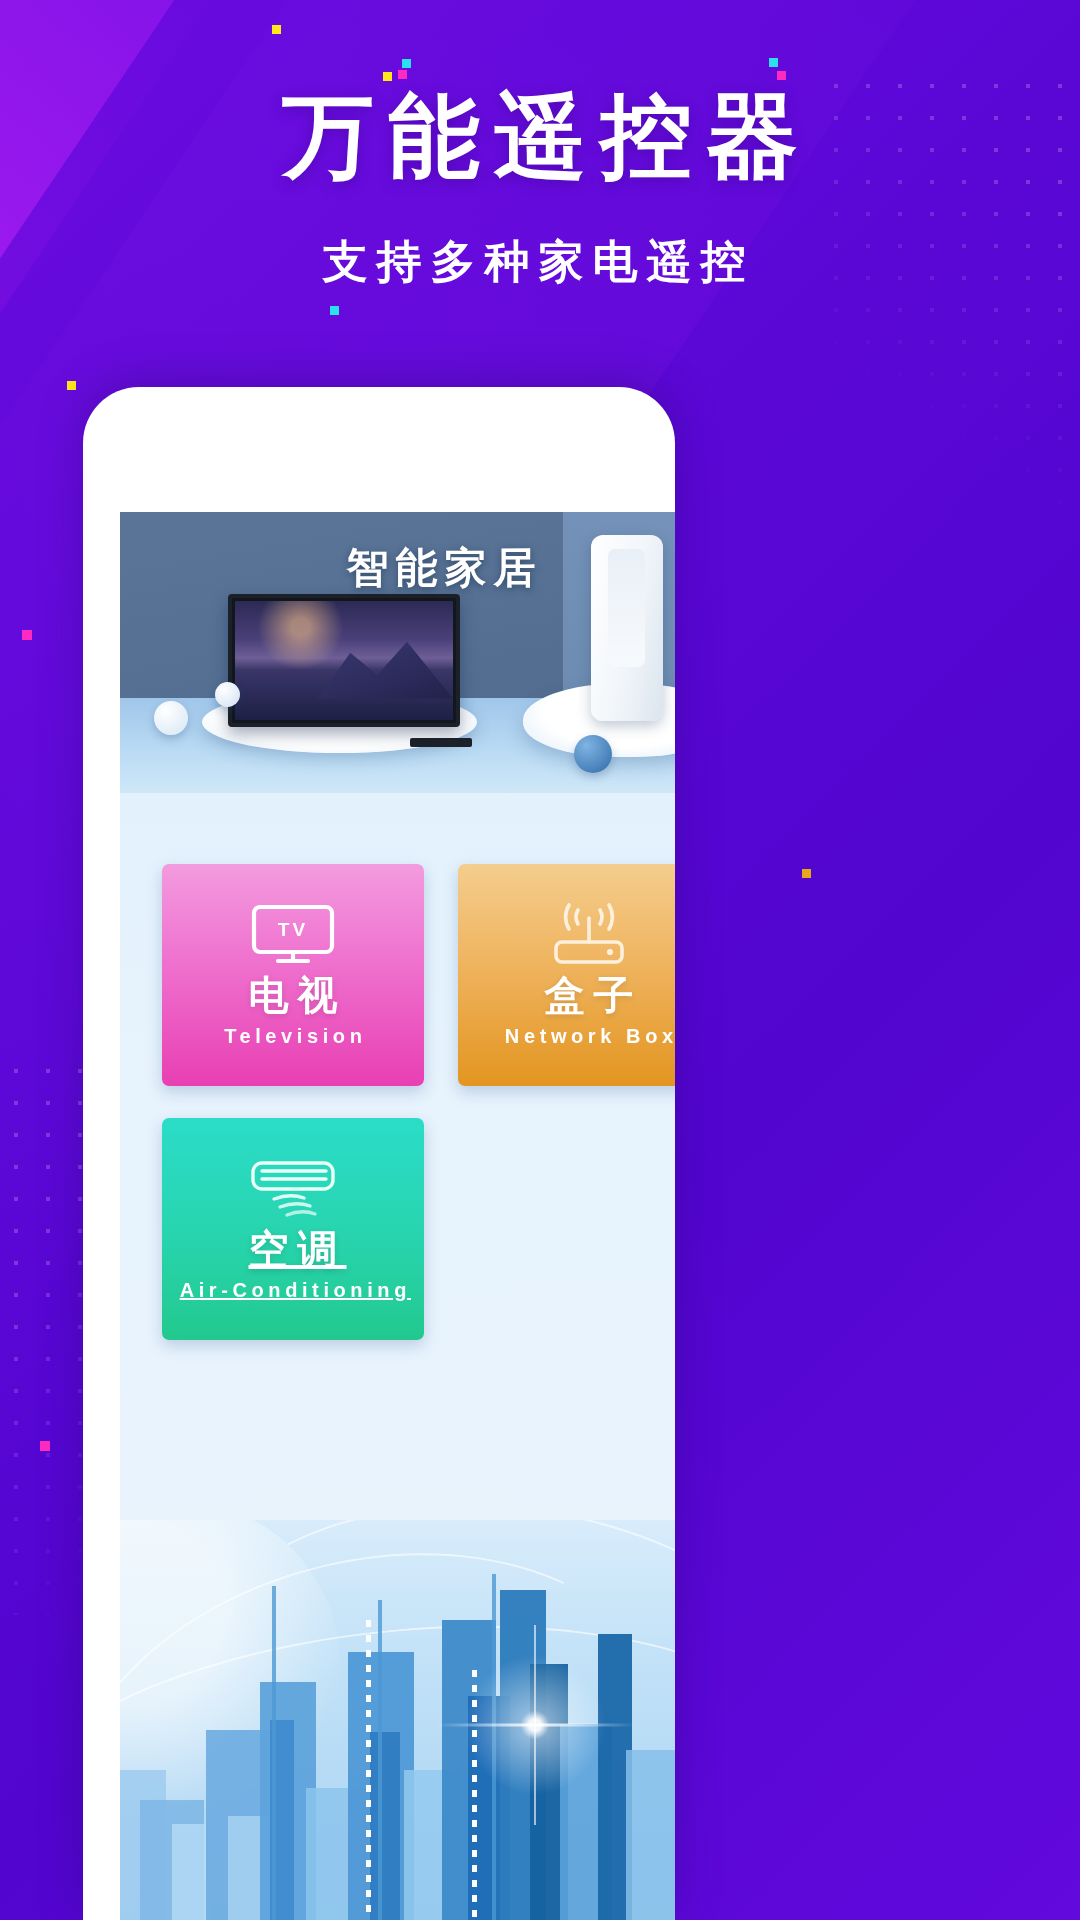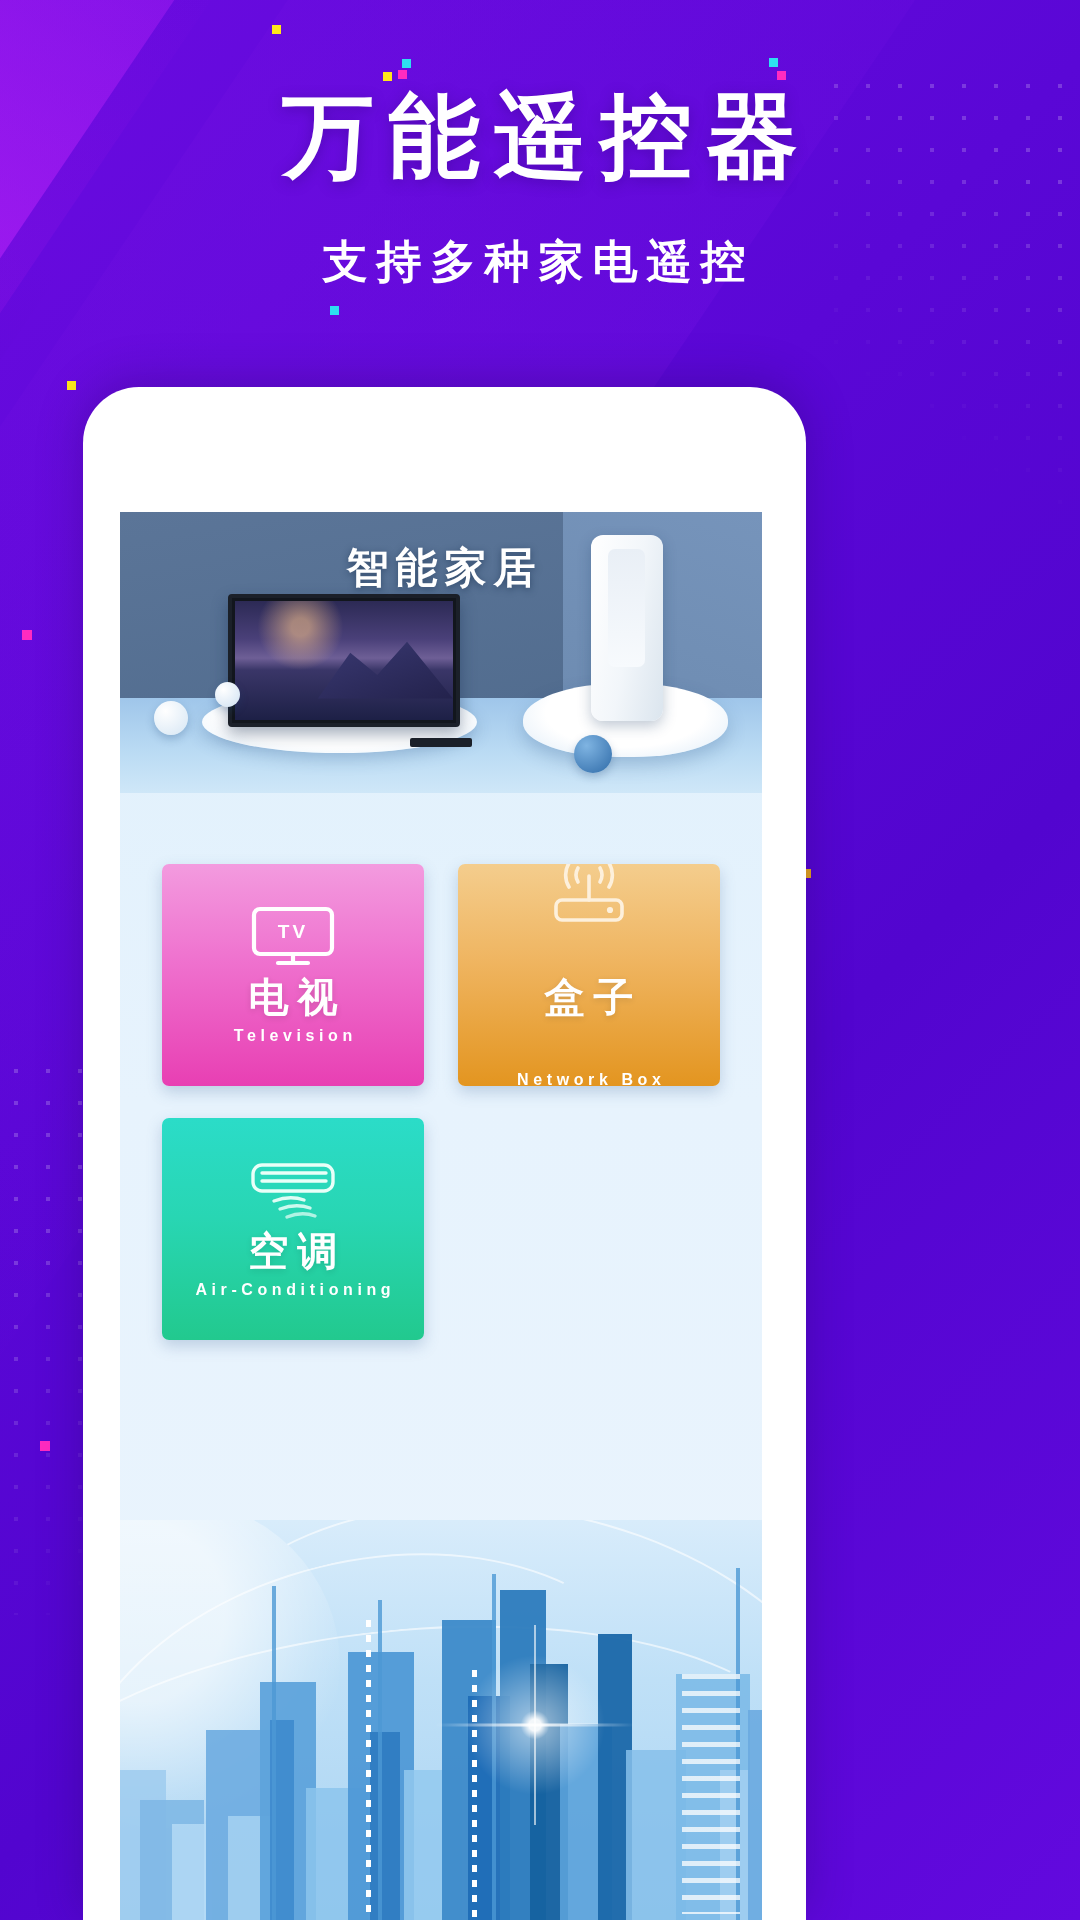--- a/index.html
+++ b/index.html
@@ -77,21 +77,21 @@
     font-size:45px;
     font-weight:700;
     letter-spacing:9px;
     text-indent:9px;
   }
 
   
   #phone-frame{
     position:absolute;
     left:83px; top:387px;
-    width:723px; height:1533px;
+    width:592px; height:1533px;
     background:#ffffff;
     border-radius:56px 56px 0 0;
     box-shadow:0 -6px 46px rgba(28,0,80,.28);
     overflow:hidden;
   }
   #phone-screen{
     position:absolute;
     left:37px; top:125px; right:0; bottom:0;
     width:642px;
     background:linear-gradient(180deg,#dff0fc 0%,#e7f3fd 42%,#eaf4fd 100%);
@@ -219,28 +219,28 @@
   }
   .card-icon svg{ display:block; }
   .card-title{
     font-size:40px; font-weight:700;
     letter-spacing:9px; text-indent:9px;
     line-height:1.1;
     text-shadow:0 2px 6px rgba(0,0,0,.12);
   }
   .card-sub{
     margin-top:8px;
-    font-size:16px;
+    font-size:20px;
     font-weight:600;
     letter-spacing:4.6px; text-indent:4.6px;
   }
   #card-television{ background:linear-gradient(180deg,#f39bdf 0%,#ef73cf 42%,#e83fb3 100%); }
   #card-projector { background:linear-gradient(180deg,#8f8bf0 0%,#6f7aee 40%,#2642e0 100%); }
-  #card-network-box{ background:linear-gradient(180deg,#f4cd8d 0%,#efb45f 45%,#e39520 100%);gap:44px; }
-  #card-air-conditioning{ background:linear-gradient(180deg,#2bdcc8 0%,#28d6b3 45%,#22c98e 100%); }
+  #card-network-box{ background:linear-gradient(180deg,#f4cd8d 0%,#efb45f 45%,#e39520 100%); }
+  #card-air-conditioning{ background:linear-gradient(180deg,#2bdcc8 0%,#28d6b3 45%,#22c98e 100%);text-decoration:underline; }
 
   
   #city-footer{
     position:absolute; left:0; right:0; bottom:0; height:400px;
     background:linear-gradient(180deg,#d8ecfb 0%,#bfe0f7 40%,#a9d3f2 100%);
     overflow:hidden;
   }
   #globe{
     position:absolute; left:-110px; top:-20px;
     width:330px; height:330px;

